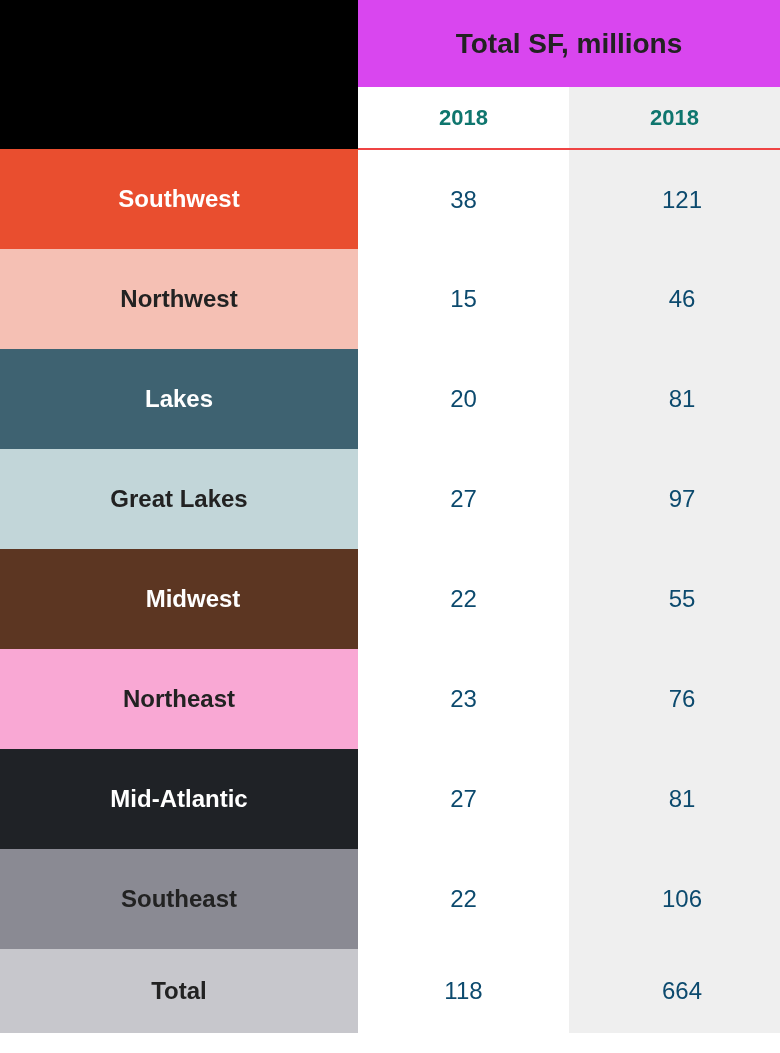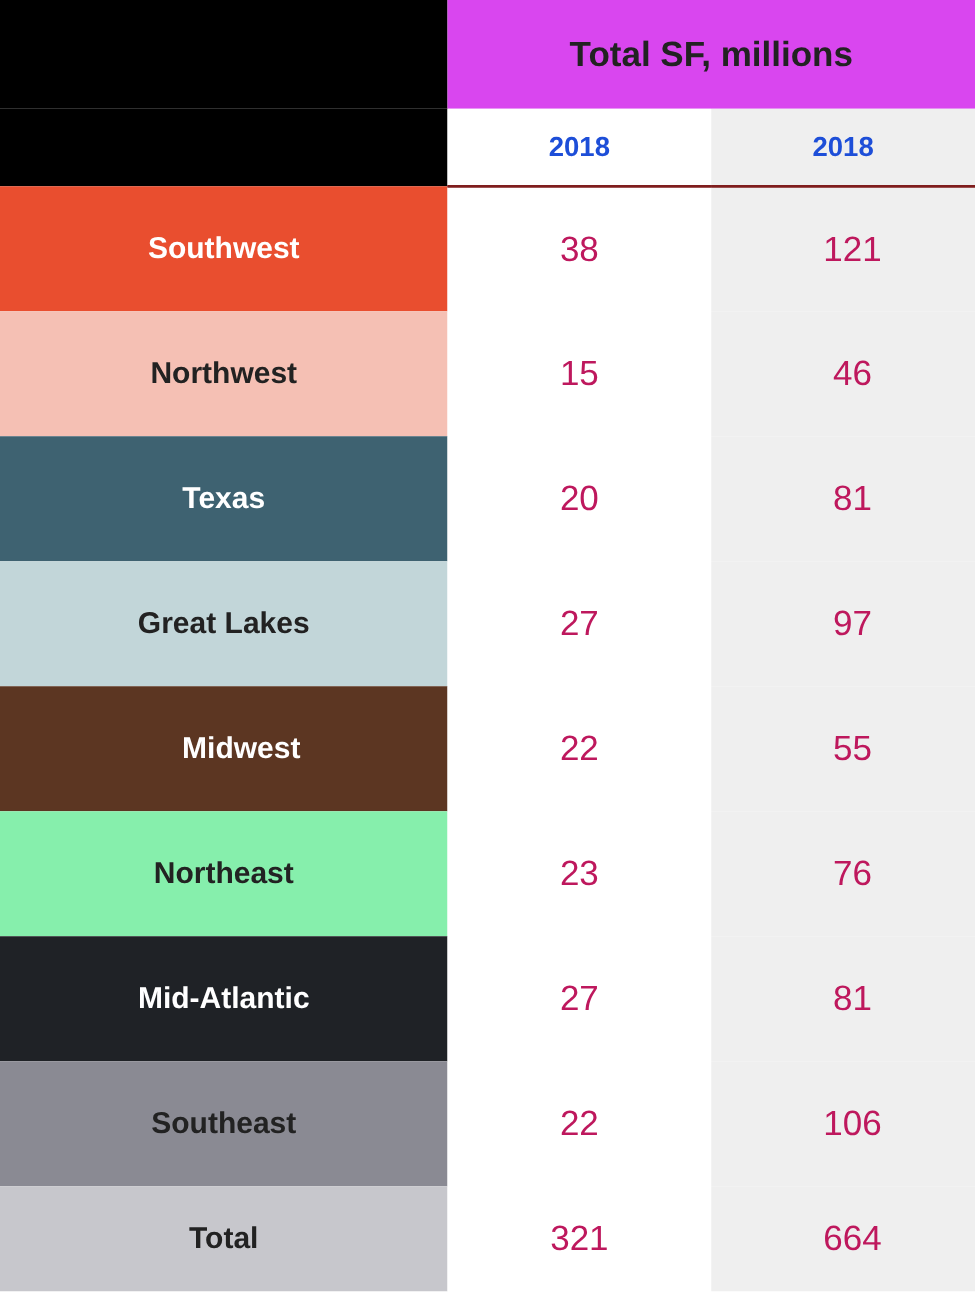--- a/index.html
+++ b/index.html
@@ -35,49 +35,49 @@
       height: 87px;
     }
     
     .year-left-black {
       background: #000;
       height: 62px;
     }
     .year-cell {
       font-size: 22px;
       font-weight: 700;
-      color: #1d4ed8;
+      color: #0f766e;
       height: 62px;
-      border-bottom: 2px solid #7f1d1d;
+      border-bottom: 2px solid #ef4444;
     }
     .year-2018 { background: #fff; }
     .year-2024 { background: #efefef; }
 
     
     tr.data-row td { height: 100px; }
     .region-cell {
       text-align: center;
       font-size: 24px;
       font-weight: 700;
     }
     .value-cell {
-      font-size: 28px;
+      font-size: 24px;
       font-weight: 400;
-      color: #be185d;
+      color: #0c4a6e;
     }
     .v2018 { background: #fff; }
     .v2024 { background: #efefef; padding-left: 15px; }
 
     
     .rc-southwest   { background: #e94e2f; color: #fff; margin-top: 24px; }
     .rc-northwest   { background: #f5c0b4; color: #222; }
     .rc-texas       { background: #3e6271; color: #fff; }
     .rc-greatlakes  { background: #c2d6d9; color: #222; }
     .rc-midwest     { background: #5c3622; color: #fff; padding-left: 28px; }
-    .rc-northeast   { background: #86efac; color: #222; }
+    .rc-northeast   { background: #f9a8d4; color: #222; }
     .rc-midatlantic { background: #1f2226; color: #fff; }
     .rc-southeast   { background: #8a8a93; color: #222; }
     .rc-total       { background: #c7c7cc; color: #222; }
 
     
     tr.total-row td { height: 84px; }
   </style>
 </head>
 <body>
 
@@ -105,21 +105,21 @@
         <td class="region-cell rc-southwest">Southwest</td>
         <td class="value-cell v2018">38</td>
         <td class="value-cell v2024">121</td>
       </tr>
       <tr class="data-row">
         <td class="region-cell rc-northwest">Northwest</td>
         <td class="value-cell v2018">15</td>
         <td class="value-cell v2024">46</td>
       </tr>
       <tr class="data-row">
-        <td class="region-cell rc-texas">Texas</td>
+        <td class="region-cell rc-texas">Lakes</td>
         <td class="value-cell v2018">20</td>
         <td class="value-cell v2024">81</td>
       </tr>
       <tr class="data-row">
         <td class="region-cell rc-greatlakes">Great Lakes</td>
         <td class="value-cell v2018">27</td>
         <td class="value-cell v2024">97</td>
       </tr>
       <tr class="data-row">
         <td class="region-cell rc-midwest">Midwest</td>
@@ -136,17 +136,17 @@
         <td class="value-cell v2018">27</td>
         <td class="value-cell v2024">81</td>
       </tr>
       <tr class="data-row">
         <td class="region-cell rc-southeast">Southeast</td>
         <td class="value-cell v2018">22</td>
         <td class="value-cell v2024">106</td>
       </tr>
       <tr class="data-row total-row">
         <td class="region-cell rc-total">Total</td>
-        <td class="value-cell v2018">321</td>
+        <td class="value-cell v2018">118</td>
         <td class="value-cell v2024">664</td>
       </tr>
     </tbody>
 </table>
 
 </body></html>

